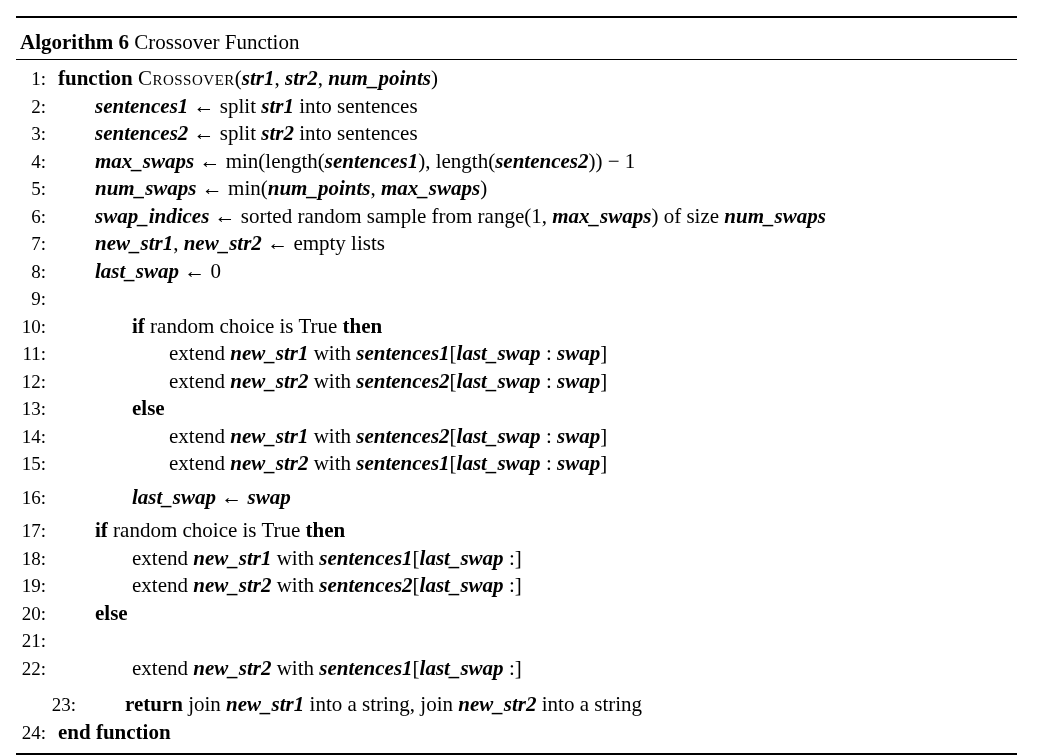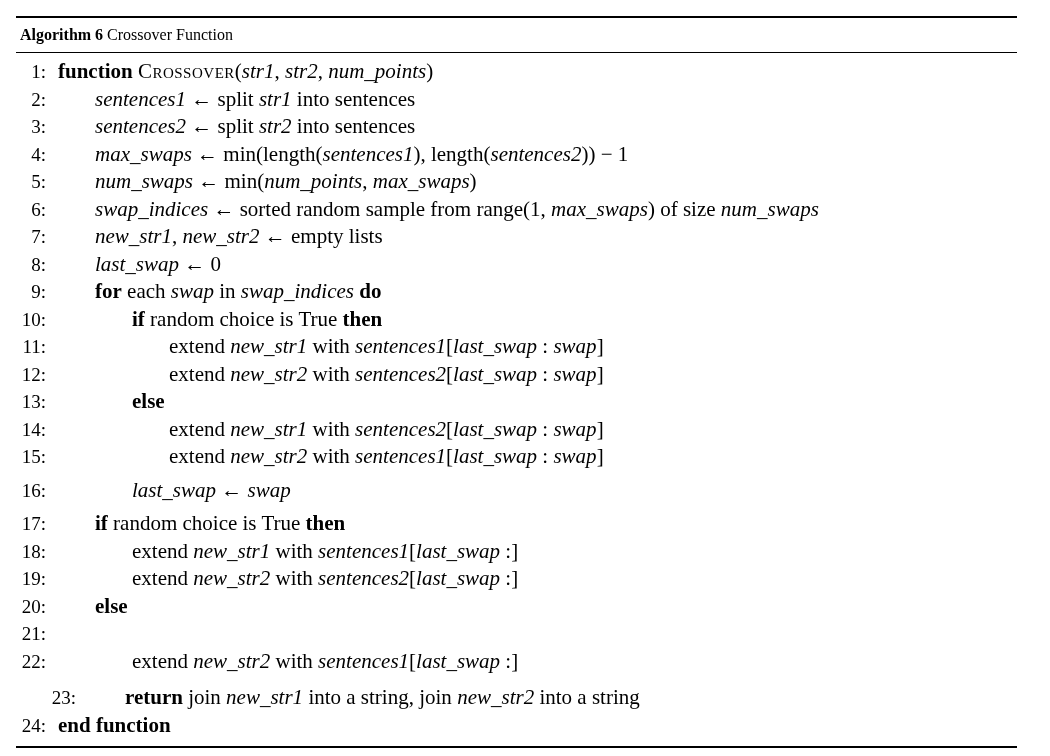--- a/index.html
+++ b/index.html
@@ -21,23 +21,23 @@
   }
   .rule-mid {
     height: 0;
     border-top: 1.5px solid #000;
   }
   .rule-bottom {
     height: 0;
     border-top: 2px solid #000;
   }
   .algo-header {
-    font-size: 16px;
+    font-size: 21px;
     line-height: 24px;
-    padding: 5px 0 5px 4px;
+    padding: 12px 0 5px 4px;
   }
   .algo-header .caption-label {
     font-weight: bold;
   }
   .algo-body {
     padding: 5px 0 7px 0;
     font-size: 21px;
   }
   .line {
     display: flex;
@@ -57,42 +57,42 @@
     width: 30px;
     min-width: 30px;
     text-align: right;
     font-size: 19px;
   }
   .content {
     display: inline-block;
   }
   .seg-kw { font-weight: bold; }
   .seg-fn { font-variant: small-caps; letter-spacing: 0.5px; }
-  .seg-var { font-style: italic; }
+  .seg-var { font-style: italic; font-weight: bold; }
   .seg-txt { }
 </style>
 </head>
 <body>
 
 <div class="algo">
   <div class="rule-top"></div>
   <div class="algo-header">
     <span class="caption-label">Algorithm 6</span><span> Crossover Function</span>
   </div>
   <div class="rule-mid"></div>
   <div class="algo-body">
       <div class="line"><span class="num">1:</span><span class="content" style="padding-left: 12px;"><span class="seg-kw">function</span><span class="seg-txt"> </span><span class="seg-fn">Crossover</span><span class="seg-txt">(</span><span class="seg-var">str1</span><span class="seg-txt">, </span><span class="seg-var">str2</span><span class="seg-txt">, </span><span class="seg-var">num_points</span><span class="seg-txt">)</span></span></div>
       <div class="line"><span class="num">2:</span><span class="content" style="padding-left: 49px;"><span class="seg-var">sentences1</span><span class="seg-txt"> ← split </span><span class="seg-var">str1</span><span class="seg-txt"> into sentences</span></span></div>
       <div class="line"><span class="num">3:</span><span class="content" style="padding-left: 49px;"><span class="seg-var">sentences2</span><span class="seg-txt"> ← split </span><span class="seg-var">str2</span><span class="seg-txt"> into sentences</span></span></div>
       <div class="line"><span class="num">4:</span><span class="content" style="padding-left: 49px;"><span class="seg-var">max_swaps</span><span class="seg-txt"> ← min(length(</span><span class="seg-var">sentences1</span><span class="seg-txt">), length(</span><span class="seg-var">sentences2</span><span class="seg-txt">)) − 1</span></span></div>
       <div class="line"><span class="num">5:</span><span class="content" style="padding-left: 49px; text-align: center;"><span class="seg-var">num_swaps</span><span class="seg-txt"> ← min(</span><span class="seg-var">num_points</span><span class="seg-txt">, </span><span class="seg-var">max_swaps</span><span class="seg-txt">)</span></span></div>
       <div class="line"><span class="num">6:</span><span class="content" style="padding-left: 49px;"><span class="seg-var">swap_indices</span><span class="seg-txt"> ← sorted random sample from range(1, </span><span class="seg-var">max_swaps</span><span class="seg-txt">) of size </span><span class="seg-var">num_swaps</span></span></div>
       <div class="line"><span class="num">7:</span><span class="content" style="padding-left: 49px;"><span class="seg-var">new_str1</span><span class="seg-txt">, </span><span class="seg-var">new_str2</span><span class="seg-txt"> ← empty lists</span></span></div>
       <div class="line"><span class="num">8:</span><span class="content" style="padding-left: 49px;"><span class="seg-var">last_swap</span><span class="seg-txt"> ← 0</span></span></div>
-      <div class="line"><span class="num">9:</span><span class="content" style="padding-left: 49px;"><span class="seg-kw">for</span><span class="seg-txt"> each </span><span class="seg-var">swap</span><span class="seg-txt"> in </span><span class="seg-var">swap_indices</span><span class="seg-txt"> </span><span class="seg-kw">do</span></span></div>
+      <div class="line"><span class="num">9:</span></div>
       <div class="line"><span class="num">10:</span><span class="content" style="padding-left: 86px;"><span class="seg-kw">if</span><span class="seg-txt"> random choice is True </span><span class="seg-kw">then</span></span></div>
       <div class="line"><span class="num">11:</span><span class="content" style="padding-left: 123px;"><span class="seg-txt">extend </span><span class="seg-var">new_str1</span><span class="seg-txt"> with </span><span class="seg-var">sentences1</span><span class="seg-txt">[</span><span class="seg-var">last_swap</span><span class="seg-txt"> : </span><span class="seg-var">swap</span><span class="seg-txt">]</span></span></div>
       <div class="line"><span class="num">12:</span><span class="content" style="padding-left: 123px;"><span class="seg-txt">extend </span><span class="seg-var">new_str2</span><span class="seg-txt"> with </span><span class="seg-var">sentences2</span><span class="seg-txt">[</span><span class="seg-var">last_swap</span><span class="seg-txt"> : </span><span class="seg-var">swap</span><span class="seg-txt">]</span></span></div>
       <div class="line"><span class="num">13:</span><span class="content" style="padding-left: 86px;"><span class="seg-kw">else</span></span></div>
       <div class="line"><span class="num">14:</span><span class="content" style="padding-left: 123px;"><span class="seg-txt">extend </span><span class="seg-var">new_str1</span><span class="seg-txt"> with </span><span class="seg-var">sentences2</span><span class="seg-txt">[</span><span class="seg-var">last_swap</span><span class="seg-txt"> : </span><span class="seg-var">swap</span><span class="seg-txt">]</span></span></div>
       <div class="line"><span class="num">15:</span><span class="content" style="padding-left: 123px;"><span class="seg-txt">extend </span><span class="seg-var">new_str2</span><span class="seg-txt"> with </span><span class="seg-var">sentences1</span><span class="seg-txt">[</span><span class="seg-var">last_swap</span><span class="seg-txt"> : </span><span class="seg-var">swap</span><span class="seg-txt">]</span></span></div>
       <div class="line gap"><span class="num">16:</span><span class="content" style="padding-left: 86px;"><span class="seg-var">last_swap</span><span class="seg-txt"> ← </span><span class="seg-var">swap</span></span></div>
       <div class="line gap"><span class="num">17:</span><span class="content" style="padding-left: 49px;"><span class="seg-kw">if</span><span class="seg-txt"> random choice is True </span><span class="seg-kw">then</span></span></div>
       <div class="line"><span class="num">18:</span><span class="content" style="padding-left: 86px;"><span class="seg-txt">extend </span><span class="seg-var">new_str1</span><span class="seg-txt"> with </span><span class="seg-var">sentences1</span><span class="seg-txt">[</span><span class="seg-var">last_swap</span><span class="seg-txt"> :]</span></span></div>
       <div class="line"><span class="num">19:</span><span class="content" style="padding-left: 86px;"><span class="seg-txt">extend </span><span class="seg-var">new_str2</span><span class="seg-txt"> with </span><span class="seg-var">sentences2</span><span class="seg-txt">[</span><span class="seg-var">last_swap</span><span class="seg-txt"> :]</span></span></div>

